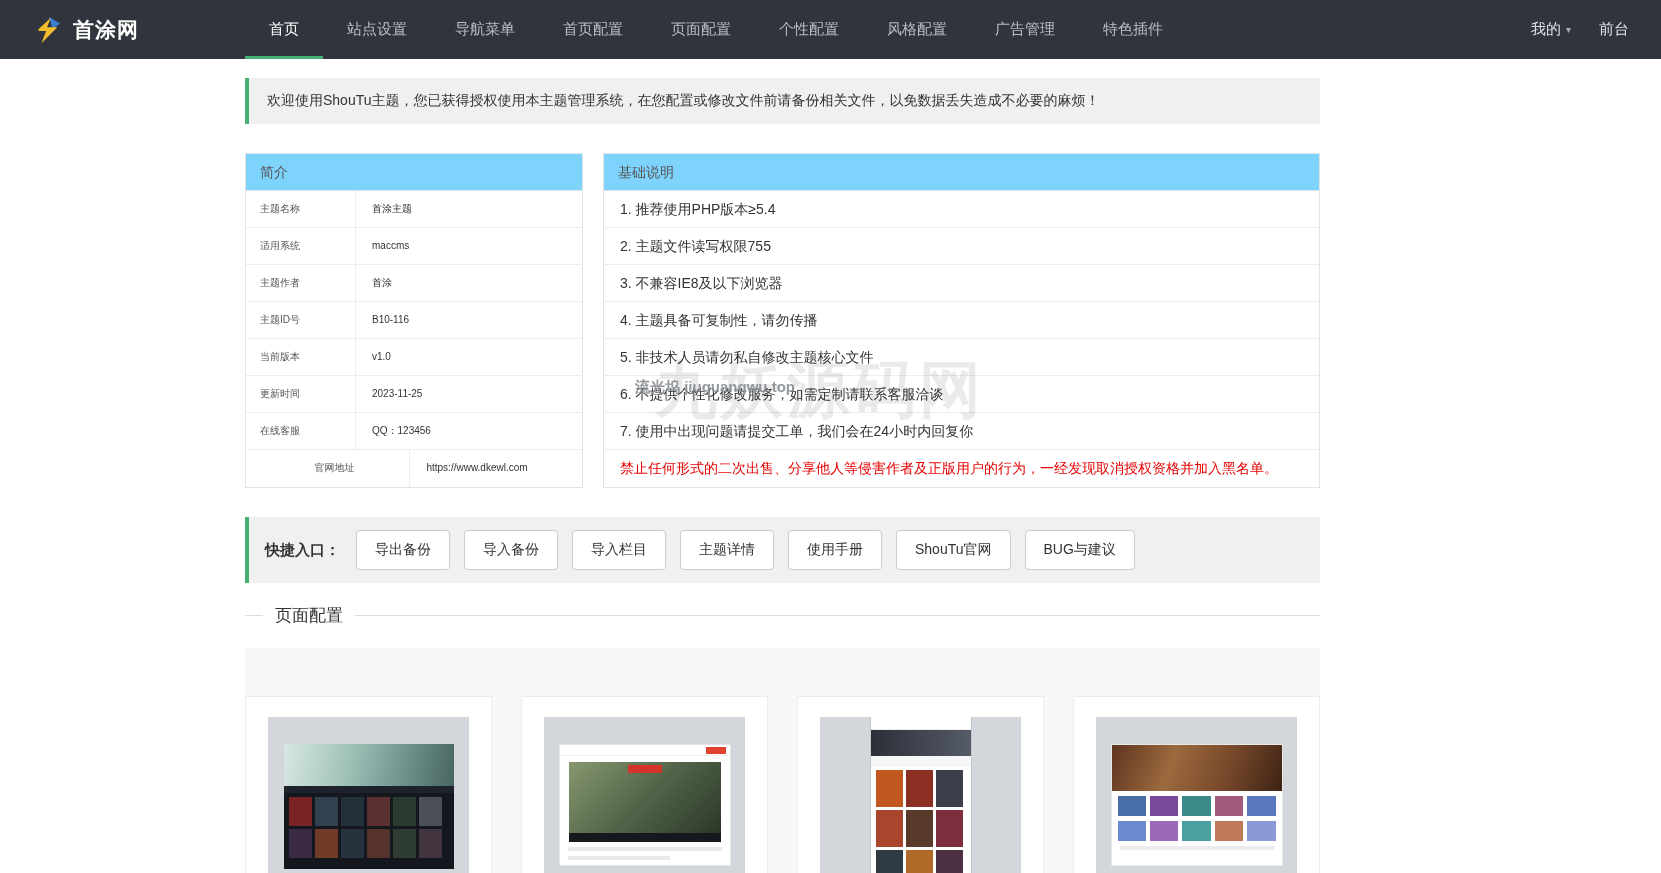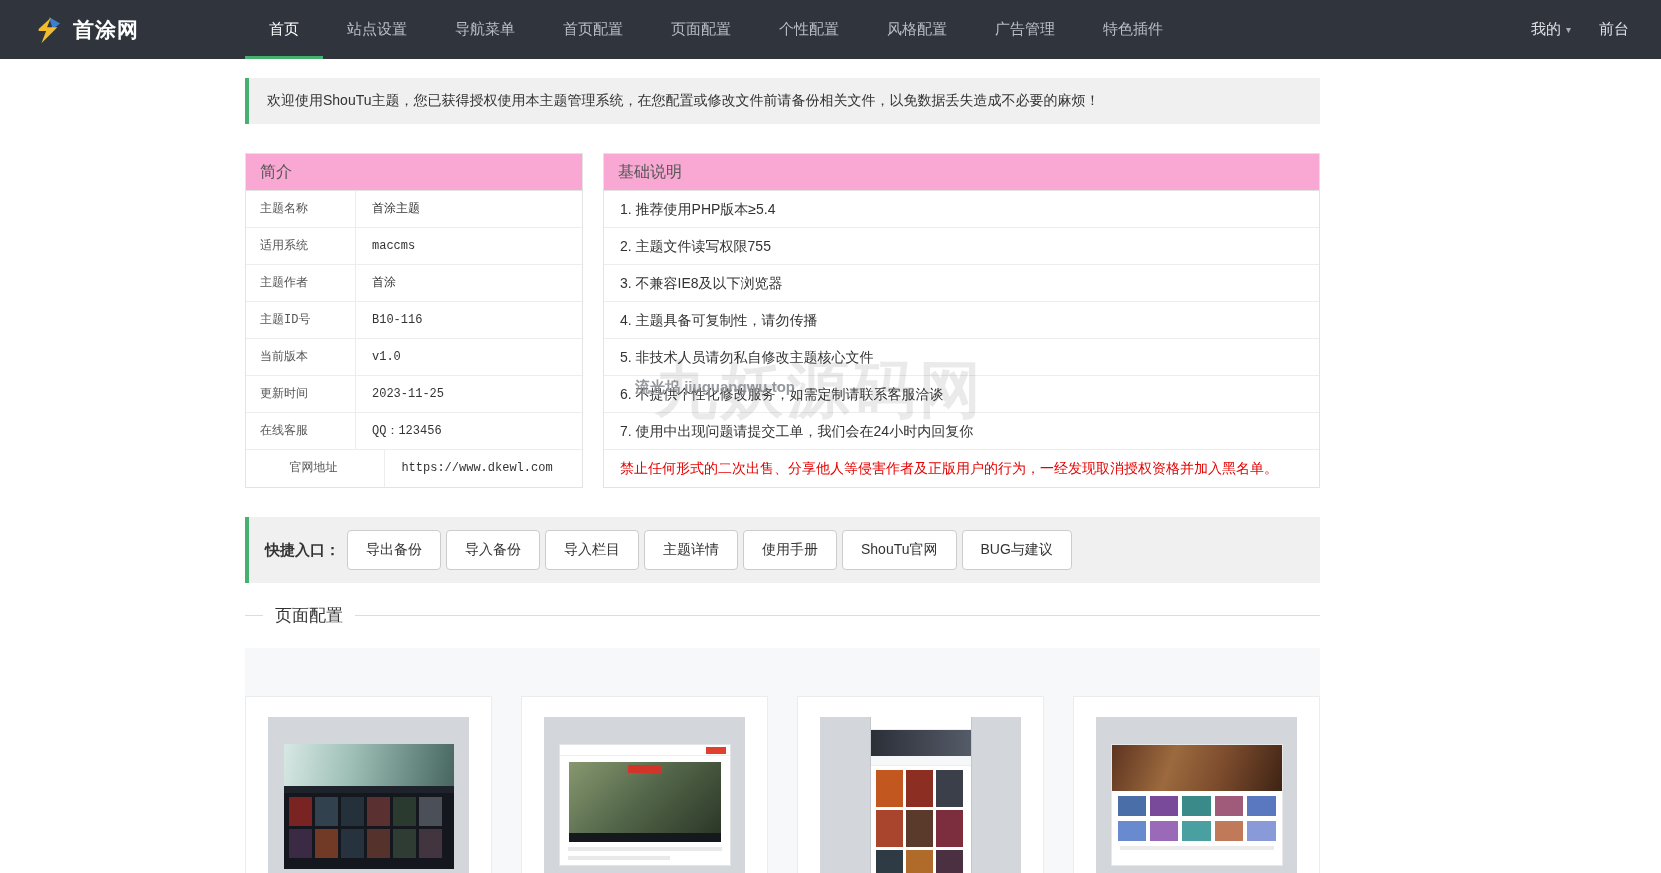--- a/index.html
+++ b/index.html
@@ -37,34 +37,34 @@
   .banner {
     background:#f0f0f0; border-left:4px solid var(--accent,#45b06f);
     padding:14px 18px; font-size:14px; color:#333;
   }
 
   .panels { display:flex; gap:20px; margin-top:29px; }
   .panel { background:#fff; border:1px solid #e3e3e3; }
   .intro-panel { width:338px; flex:none; }
   .info-panel { flex:1; }
   .panel-header {
-    background:#f9a8d4; height:37px; line-height:36px; padding:0 14px;
-    font-size:16px; color:#555; border-bottom:1px solid #e3e3e3;
-  }
-  .trow { display:flex; height:37px; line-height:36px; border-bottom:1px solid #ededed; font-size:12px;font-family:Liberation Mono, monospace; }
+    background:#7dd3fc; height:37px; line-height:36px; padding:0 14px;
+    font-size:14px; color:#555; border-bottom:1px solid #e3e3e3;
+  }
+  .trow { display:flex; height:37px; line-height:36px; border-bottom:1px solid #ededed; font-size:10px; }
   .trow:last-child { border-bottom:none;justify-content:center; }
   .tlabel { width:110px; padding-left:14px; color:#555; border-right:1px solid #ededed; flex:none; }
   .tvalue { padding-left:16px; color:#333; overflow:hidden; white-space:nowrap; }
   .irow { height:37px; line-height:36px; padding:0 16px; border-bottom:1px solid #ededed; font-size:14px; color:#333; white-space:nowrap; overflow:hidden; }
   .irow:last-child { border-bottom:none; }
   .irow.warning { color:var(--warning,#e60000); }
 
   .quick {
     margin-top:29px; background:#f0f0f0; border-left:4px solid var(--accent,#45b06f);
-    display:flex; align-items:center; padding:13px 16px; gap:5px;
+    display:flex; align-items:center; padding:13px 16px; gap:14px;
   }
   .quick-label { font-size:15px; font-weight:bold; color:#333; margin-right:2px; }
   .qbtn {
     background:#fff; border:1px solid #ccc; border-radius:4px;
     padding:10px 18px; font-size:14px; color:#333; cursor:pointer;
     font-family:inherit;
   }
 
   .section-title { margin-top:21px; display:flex; align-items:center; }
   .line { height:1px; background:#dcdcdc; }

